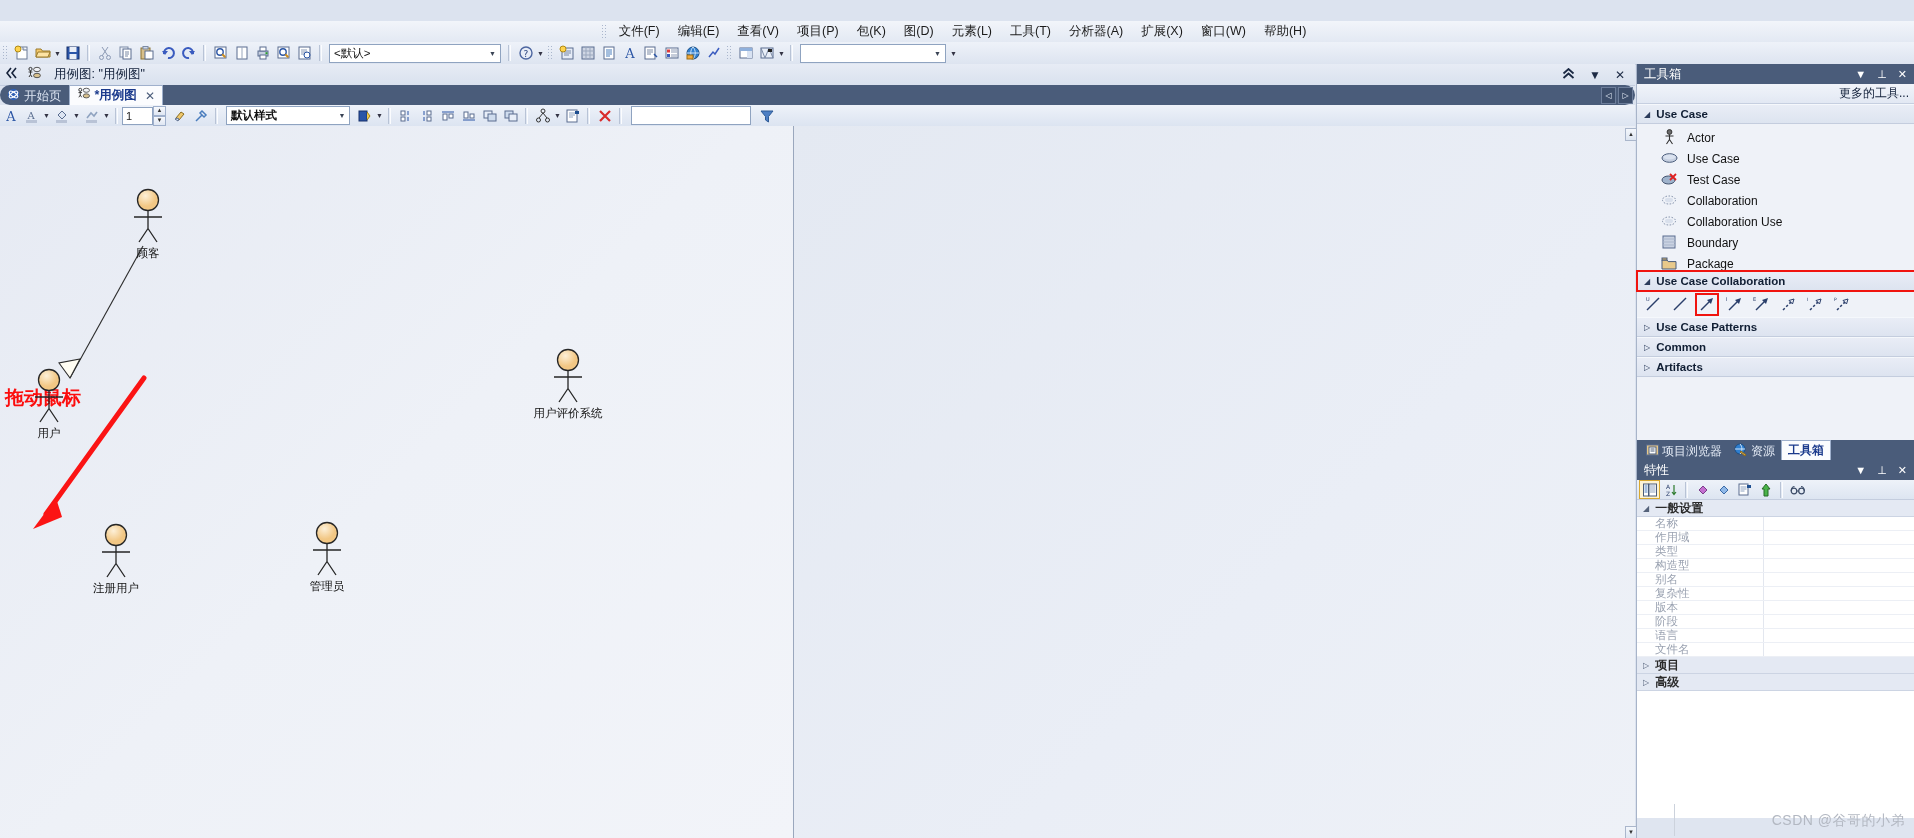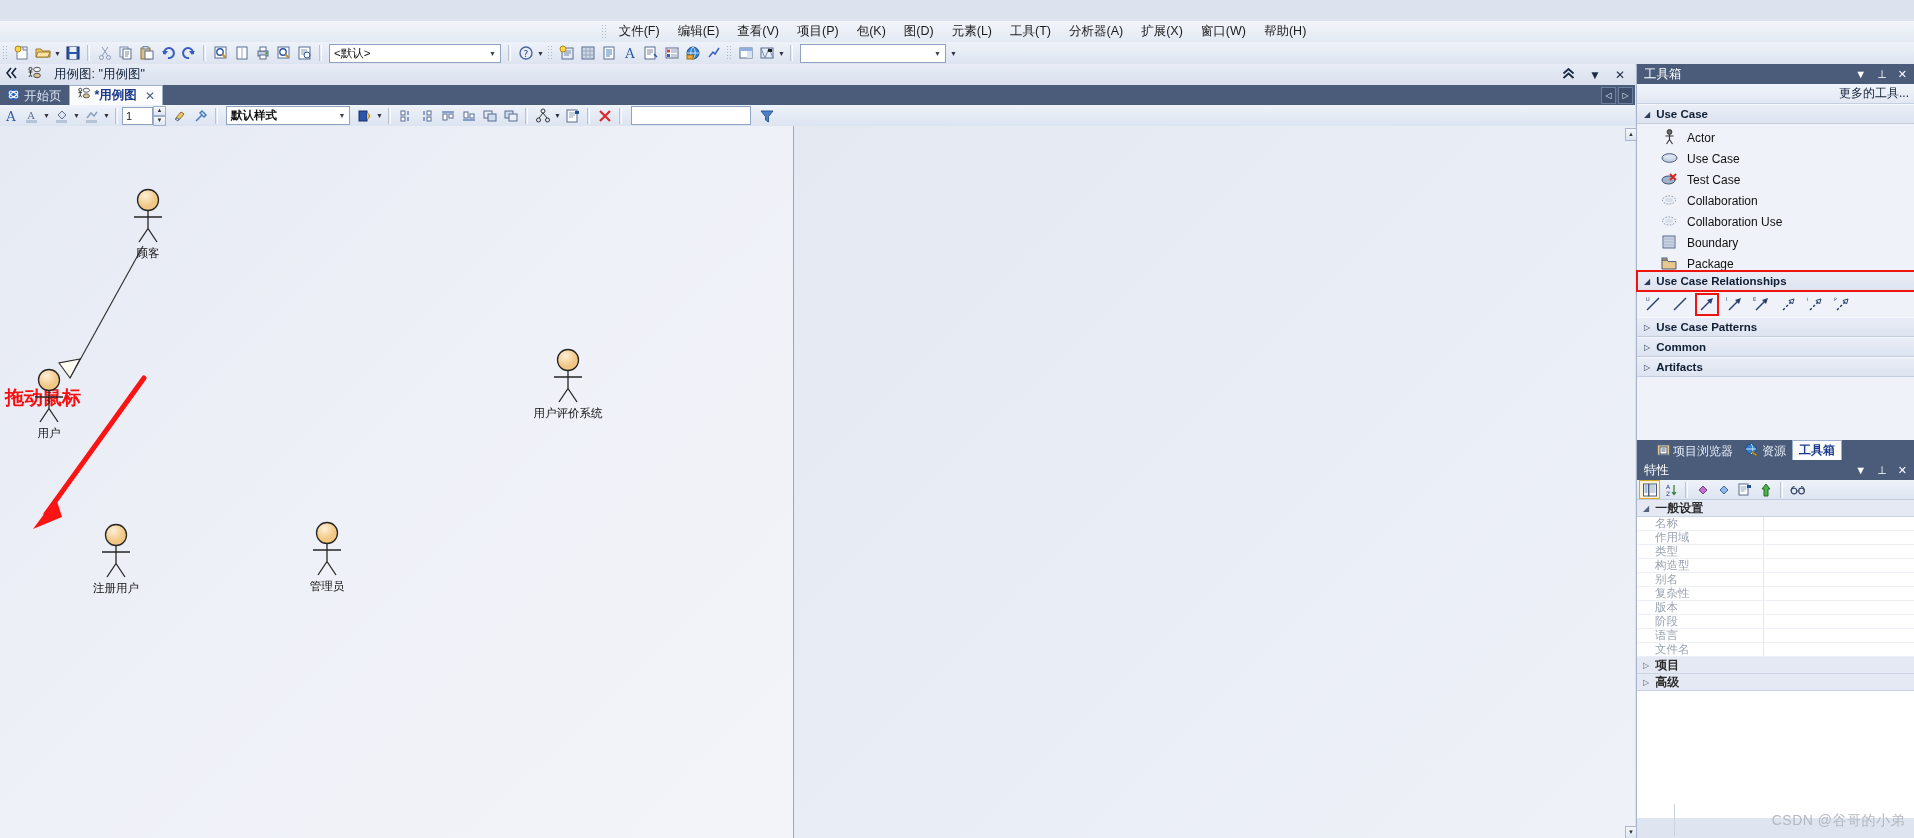--- a/index.html
+++ b/index.html
@@ -93,21 +93,21 @@
   .crumb-ctrls {
     position: absolute; right: 4px; top: 0; height: 21px;
     display: flex; align-items: center; gap: 14px; padding-right: 6px;
   }
   .crumb-ctrls span { font-size: 12px; color: #1c2a44; cursor: default; }
 
   
   .tabbar {
     position: absolute; left: 0; top: 85px; width: 1635px; height: 20px;
     background: #4a5c7a;
-    display: flex; align-items: flex-end;
+    display: flex; align-items: flex-end; border-radius: 10px;
   }
   .tab {
     height: 18px; display: flex; align-items: center; gap: 4px;
     padding: 0 7px; font-size: 12.5px; color: #dde5f2; cursor: default;
   }
   .tab.active {
     background: #fbfcfe; color: #1b3a8c; font-weight: bold;
     border: 1px solid #9fb0cc; border-bottom: none; height: 19px;
   }
   .tab .x { color: #4a5c7a; font-size: 12px; margin-left: 4px; }
@@ -229,21 +229,21 @@
     padding-left: 5px; gap: 5px;
   }
   .rel-btn {
     width: 22px; height: 21px; display: flex; align-items: center;
     justify-content: center; position: relative;
   }
   .rel-btn.sel { outline: 2px solid #f0140f; outline-offset: -1px; }
 
   .dock-tabs {
     height: 20px; background: #4a5c7a; display: flex; align-items: flex-end;
-    padding-left: 14px;
+    padding-left: 3px;
   }
   .dock-tab {
     height: 18px; display: flex; align-items: center; gap: 3px;
     padding: 0 6px; font-size: 12px; color: #e2e9f4;
   }
   .dock-tab.active {
     background: #fbfcfe; color: #1b3a8c; font-weight: bold;
     border: 1px solid #9fb0cc; border-bottom: none; height: 19px;
   }
 
@@ -854,21 +854,21 @@
         <svg width="16" height="13" viewBox="0 0 16 13">
             <path d="M1 3h5l1.2 1.6H15V12H1z" fill="#e8c98a" stroke="#4a5c7a"></path>
             <rect x="1" y="1" width="5" height="2" fill="#d8b46c" stroke="#4a5c7a"></rect>
           </svg>
       </span>
       <span>Package</span>
     </div>
 
     <div class="tbx-group highlight">
       <span class="tri">◢</span>
-      <span>Use Case Relationships</span>
+      <span>Use Case Collaboration</span>
     </div>
 
     <div class="tbx-rels">
       <div class="rel-btn">
         <svg width="19" height="18" viewBox="0 0 19 18">
             <path d="M3 15L15 3" stroke="#2b3f6b" stroke-width="1.5"></path>
             <text x="2" y="6" font-size="5" fill="#2b3f6b" font-family="DejaVu Sans">U</text>
           </svg>
       </div>
       <div class="rel-btn">

